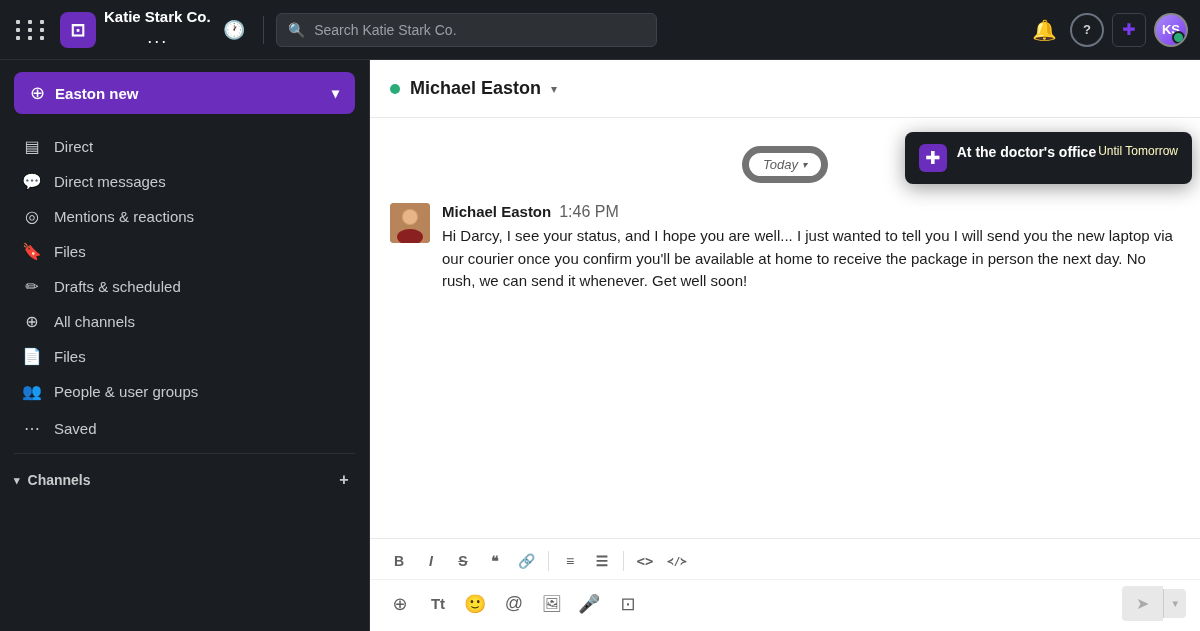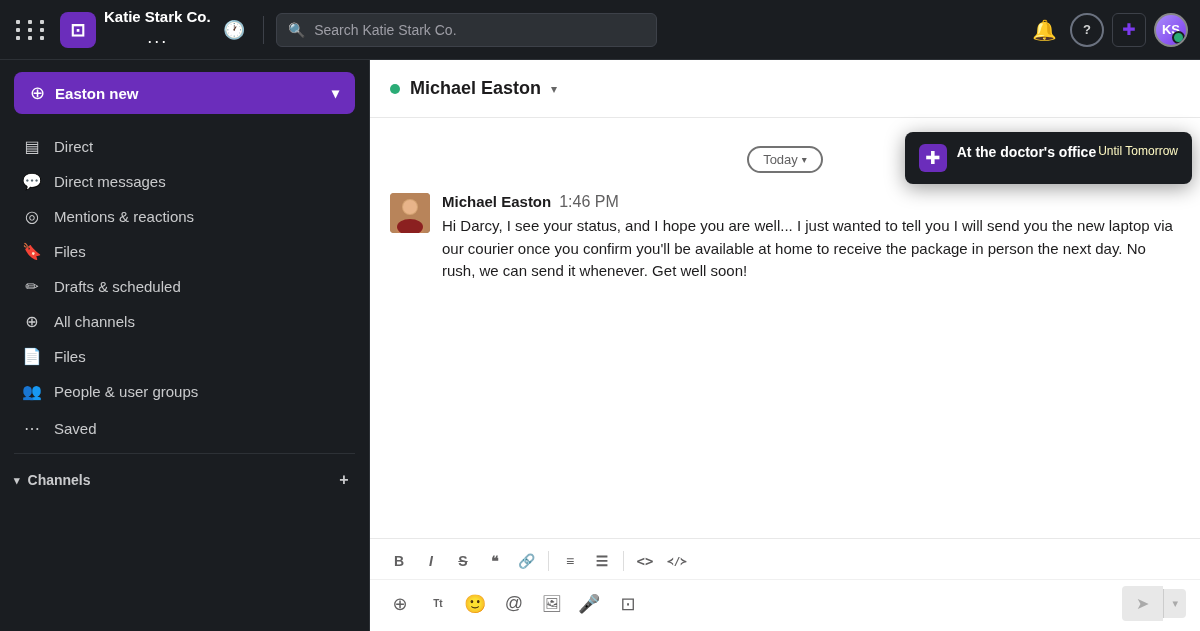--- a/index.html
+++ b/index.html
@@ -41,21 +41,21 @@
     .sidebar-section-add { margin-left: auto; width: 22px; height: 22px; display: flex; align-items: center; justify-content: center; font-size: 16px; border-radius: 4px; }
 
     
     .chat-area { flex: 1; display: flex; flex-direction: column; background: #fff; position: relative; }
     .chat-header { height: 58px; border-bottom: 1px solid #e8e8e8; display: flex; align-items: center; padding: 0 20px; gap: 10px; background: #fff; flex-shrink: 0; }
     .chat-header-status { width: 10px; height: 10px; background: #2bac76; border-radius: 50%; flex-shrink: 0; }
     .chat-header-name { font-size: 18px; font-weight: 700; color: #1d1c1d; cursor: pointer; }
     .chat-header-chevron { color: #666; font-size: 12px; cursor: pointer; }
     .chat-messages { flex: 1; overflow-y: auto; padding: 16px 20px; background: #fff; }
     .date-separator { display: flex; align-items: center; justify-content: center; margin: 12px 0 20px; }
-    .date-pill { border: 2px solid #737373; border-radius: 20px; padding: 4px 14px; font-size: 13px; color: #616061; cursor: pointer; display: flex; align-items: center; gap: 4px; }
+    .date-pill { border: 7px solid #737373; border-radius: 20px; padding: 4px 14px; font-size: 13px; color: #616061; cursor: pointer; display: flex; align-items: center; gap: 4px; font-style: italic; }
     .date-chevron { font-size: 10px; }
     .message-row { display: flex; gap: 12px; margin-bottom: 16px; }
     .message-avatar { width: 40px; height: 40px; border-radius: 4px; overflow: hidden; flex-shrink: 0; background: #c4a882; }
     .message-avatar-img { width: 100%; height: 100%; object-fit: cover; background: linear-gradient(135deg, #c4a882 0%, #a0846a 100%); display: flex; align-items: center; justify-content: center; }
     .message-content { flex: 1; }
     .message-header { display: flex; align-items: baseline; gap: 8px; margin-bottom: 4px; }
     .message-author { font-weight: 700; color: #1d1c1d; font-size: 15px; }
     .message-time { font-size: 16px; color: #616061; }
     .message-text { font-size: 15px; color: #1d1c1d; line-height: 1.5; }
 
@@ -237,21 +237,21 @@
         <div class="composer-tool">🔗</div>
         <div class="composer-tool-divider"></div>
         <div class="composer-tool">≡</div>
         <div class="composer-tool">☰</div>
         <div class="composer-tool-divider"></div>
         <div class="composer-tool" style="font-family:monospace;">&lt;&gt;</div>
         <div class="composer-tool" style="font-family:monospace; font-size:11px;">≺/≻</div>
       </div>
       <div class="composer-bottom">
         <div class="composer-bottom-btn">⊕</div>
-        <div class="composer-bottom-btn" style="font-size:10px; font-weight:700;">Tt</div>
+        <div class="composer-bottom-btn" style="font-size:15px; font-weight:700;">Tt</div>
         <div class="composer-bottom-btn">🙂</div>
         <div class="composer-bottom-btn">@</div>
         <div class="composer-bottom-btn" style="font-size:16px;">🖼</div>
         <div class="composer-bottom-btn">🎤</div>
         <div class="composer-bottom-btn">⊡</div>
         <div class="composer-send-area">
           <button class="composer-send-btn">➤</button>
           <button class="composer-send-dropdown">▾</button>
         </div>
       </div>

